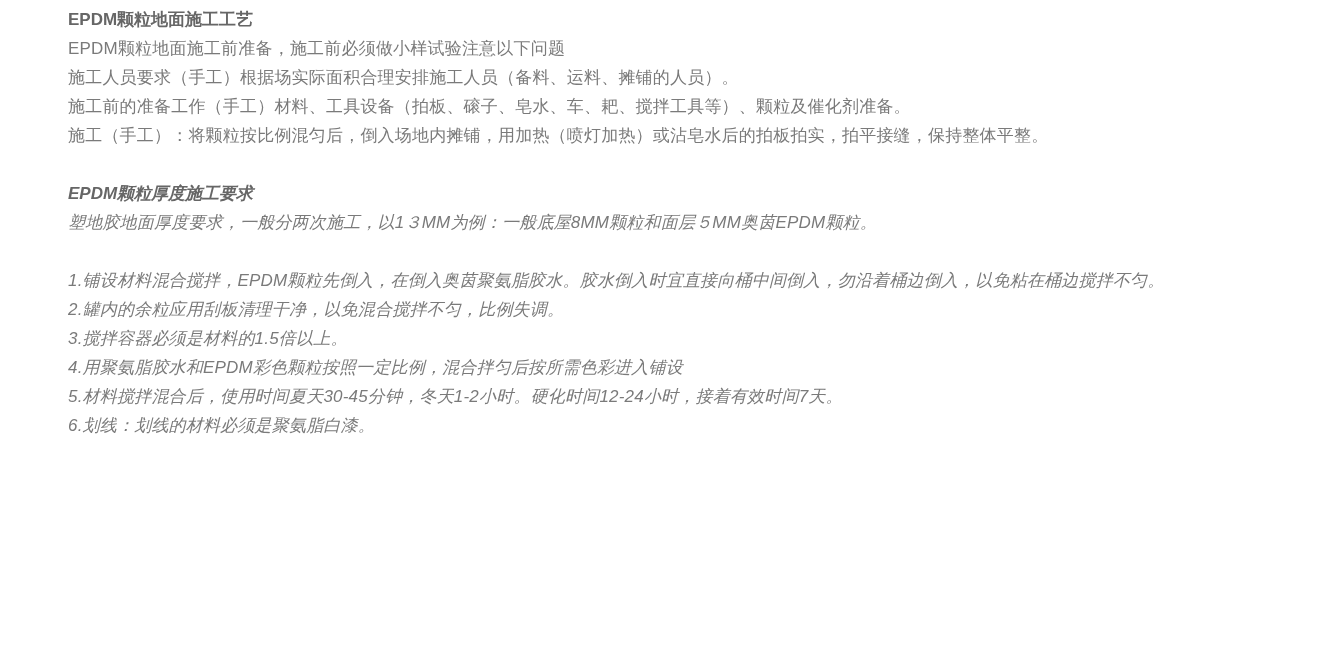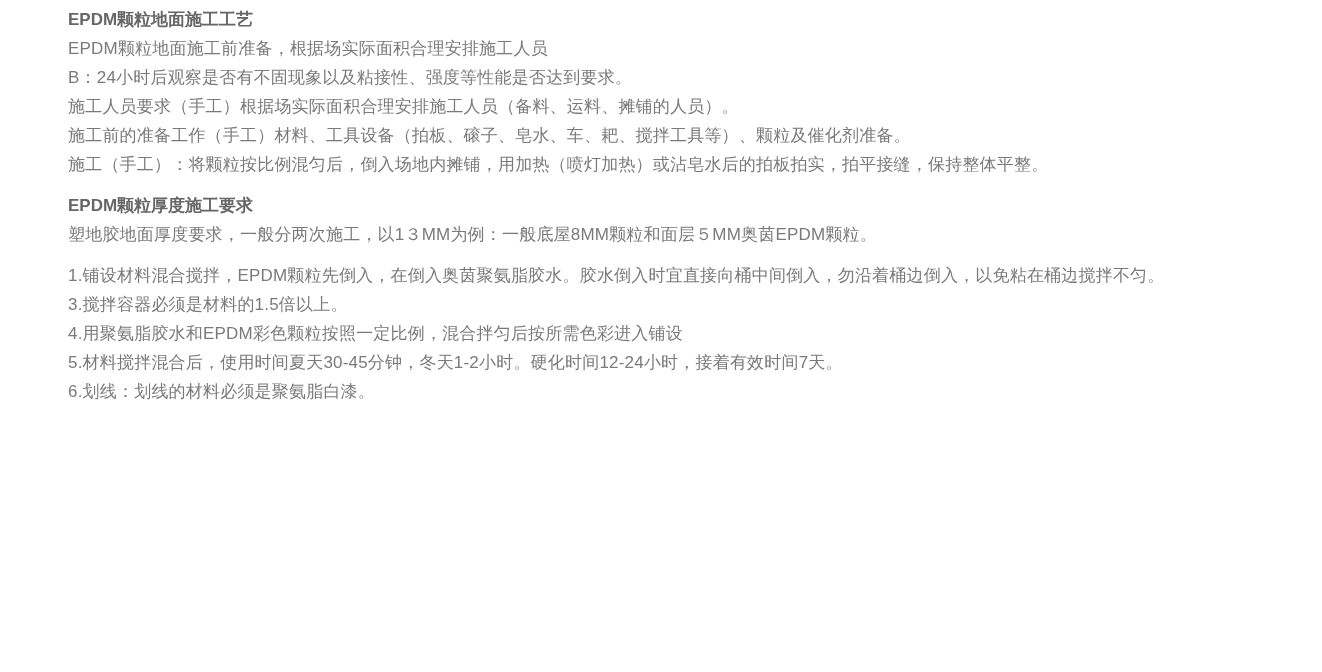--- a/index.html
+++ b/index.html
@@ -13,21 +13,21 @@
     height: 476px;
     overflow: hidden;
     background: #ffffff;
     font-family: "Liberation Sans", "DejaVu Sans", sans-serif;
   }
   .content {
     box-sizing: border-box;
     padding: 5px 28px 0 30px;
   }
   .section { margin: 0; }
-  .section + .section { margin-top: 12px; }
+  .section + .section { margin-top: 29px; font-style: italic; }
   .section h2 {
     margin: 0;
     padding: 0;
     text-indent: 38px;
     font-size: 17px;
     line-height: 29px;
     font-weight: bold;
     color: #666666;
   }
   .section p {
@@ -41,31 +41,31 @@
     letter-spacing: 0.2px;
   }
 </style>
 </head>
 <body>
 
 <main class="page">
   <div id="content" class="content">
       <section class="section">
         <h2>EPDM颗粒地面施工工艺</h2>
-        <p>EPDM颗粒地面施工前准备，根据场实际面积合理安排施工人员</p>
-        <p>B：24小时后观察是否有不固现象以及粘接性、强度等性能是否达到要求。</p>
+        <p>EPDM颗粒地面施工前准备，施工前必须做小样试验注意以下问题</p>
         <p>施工人员要求（手工）根据场实际面积合理安排施工人员（备料、运料、摊铺的人员）。</p>
         <p>施工前的准备工作（手工）材料、工具设备（拍板、磙子、皂水、车、耙、搅拌工具等）、颗粒及催化剂准备。</p>
         <p>施工（手工）：将颗粒按比例混匀后，倒入场地内摊铺，用加热（喷灯加热）或沾皂水后的拍板拍实，拍平接缝，保持整体平整。</p>
       </section>
       <section class="section">
         <h2>EPDM颗粒厚度施工要求</h2>
         <p>塑地胶地面厚度要求，一般分两次施工，以1３MM为例：一般底屋8MM颗粒和面层５MM奥茵EPDM颗粒。</p>
       </section>
       <section class="section">
         <p>1.铺设材料混合搅拌，EPDM颗粒先倒入，在倒入奥茵聚氨脂胶水。胶水倒入时宜直接向桶中间倒入，勿沿着桶边倒入，以免粘在桶边搅拌不匀。</p>
+        <p>2.罐内的余粒应用刮板清理干净，以免混合搅拌不匀，比例失调。</p>
         <p>3.搅拌容器必须是材料的1.5倍以上。</p>
         <p>4.用聚氨脂胶水和EPDM彩色颗粒按照一定比例，混合拌匀后按所需色彩进入铺设</p>
         <p>5.材料搅拌混合后，使用时间夏天30-45分钟，冬天1-2小时。硬化时间12-24小时，接着有效时间7天。</p>
         <p>6.划线：划线的材料必须是聚氨脂白漆。</p>
       </section>
     </div>
 </main>
 
 </body></html>

